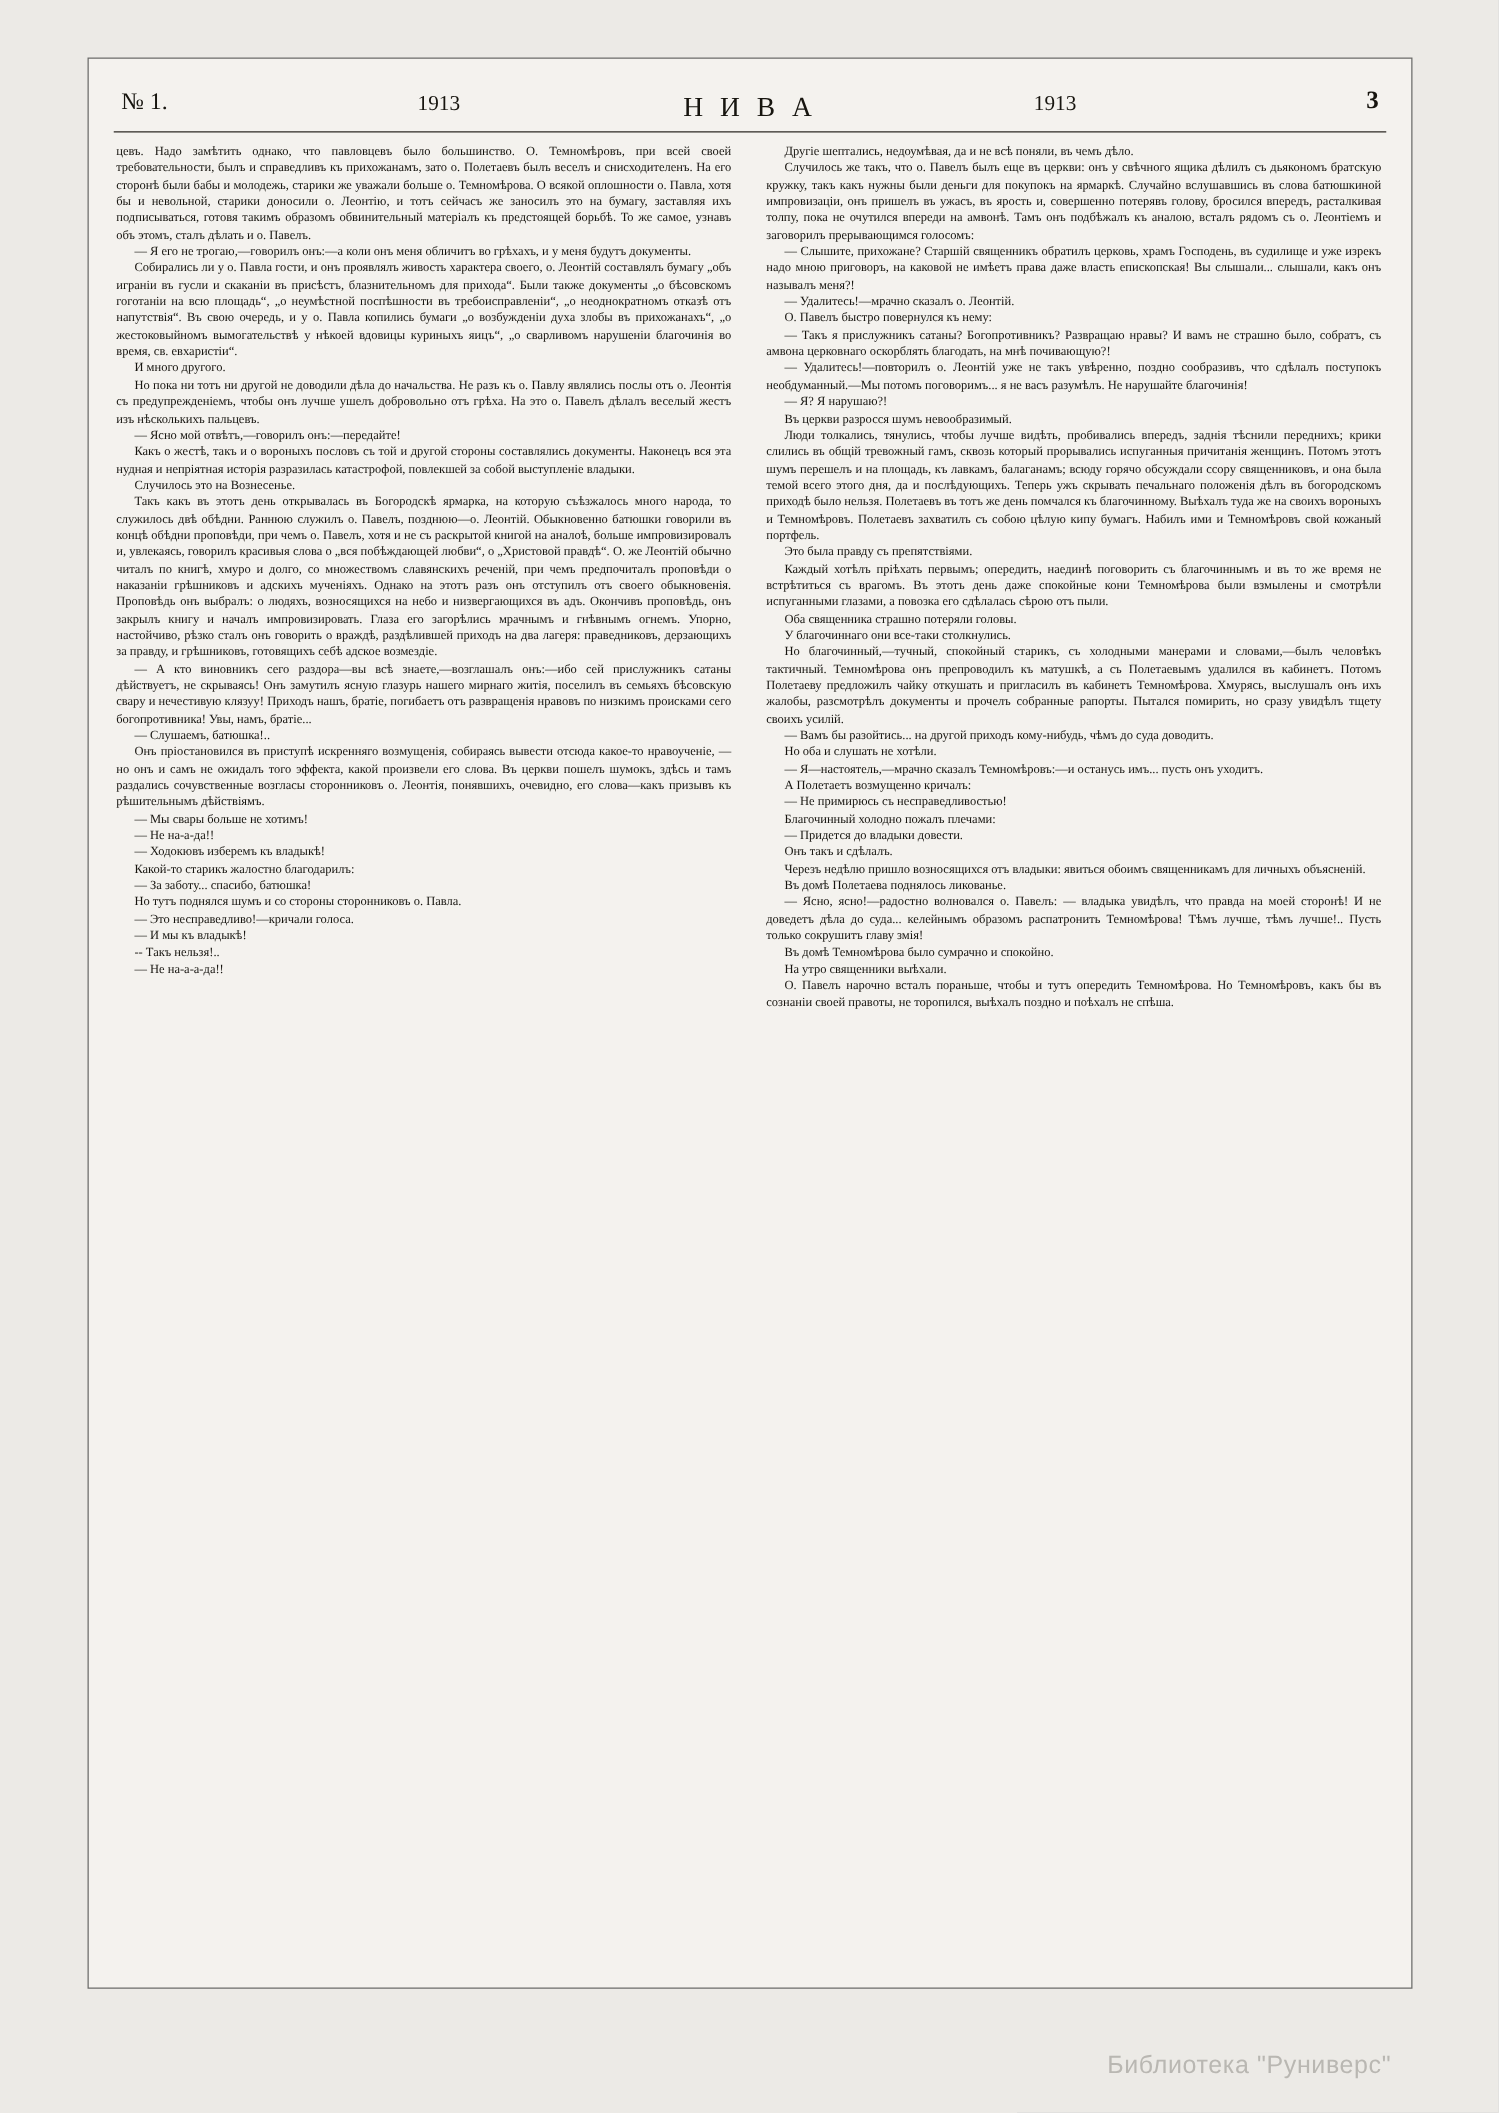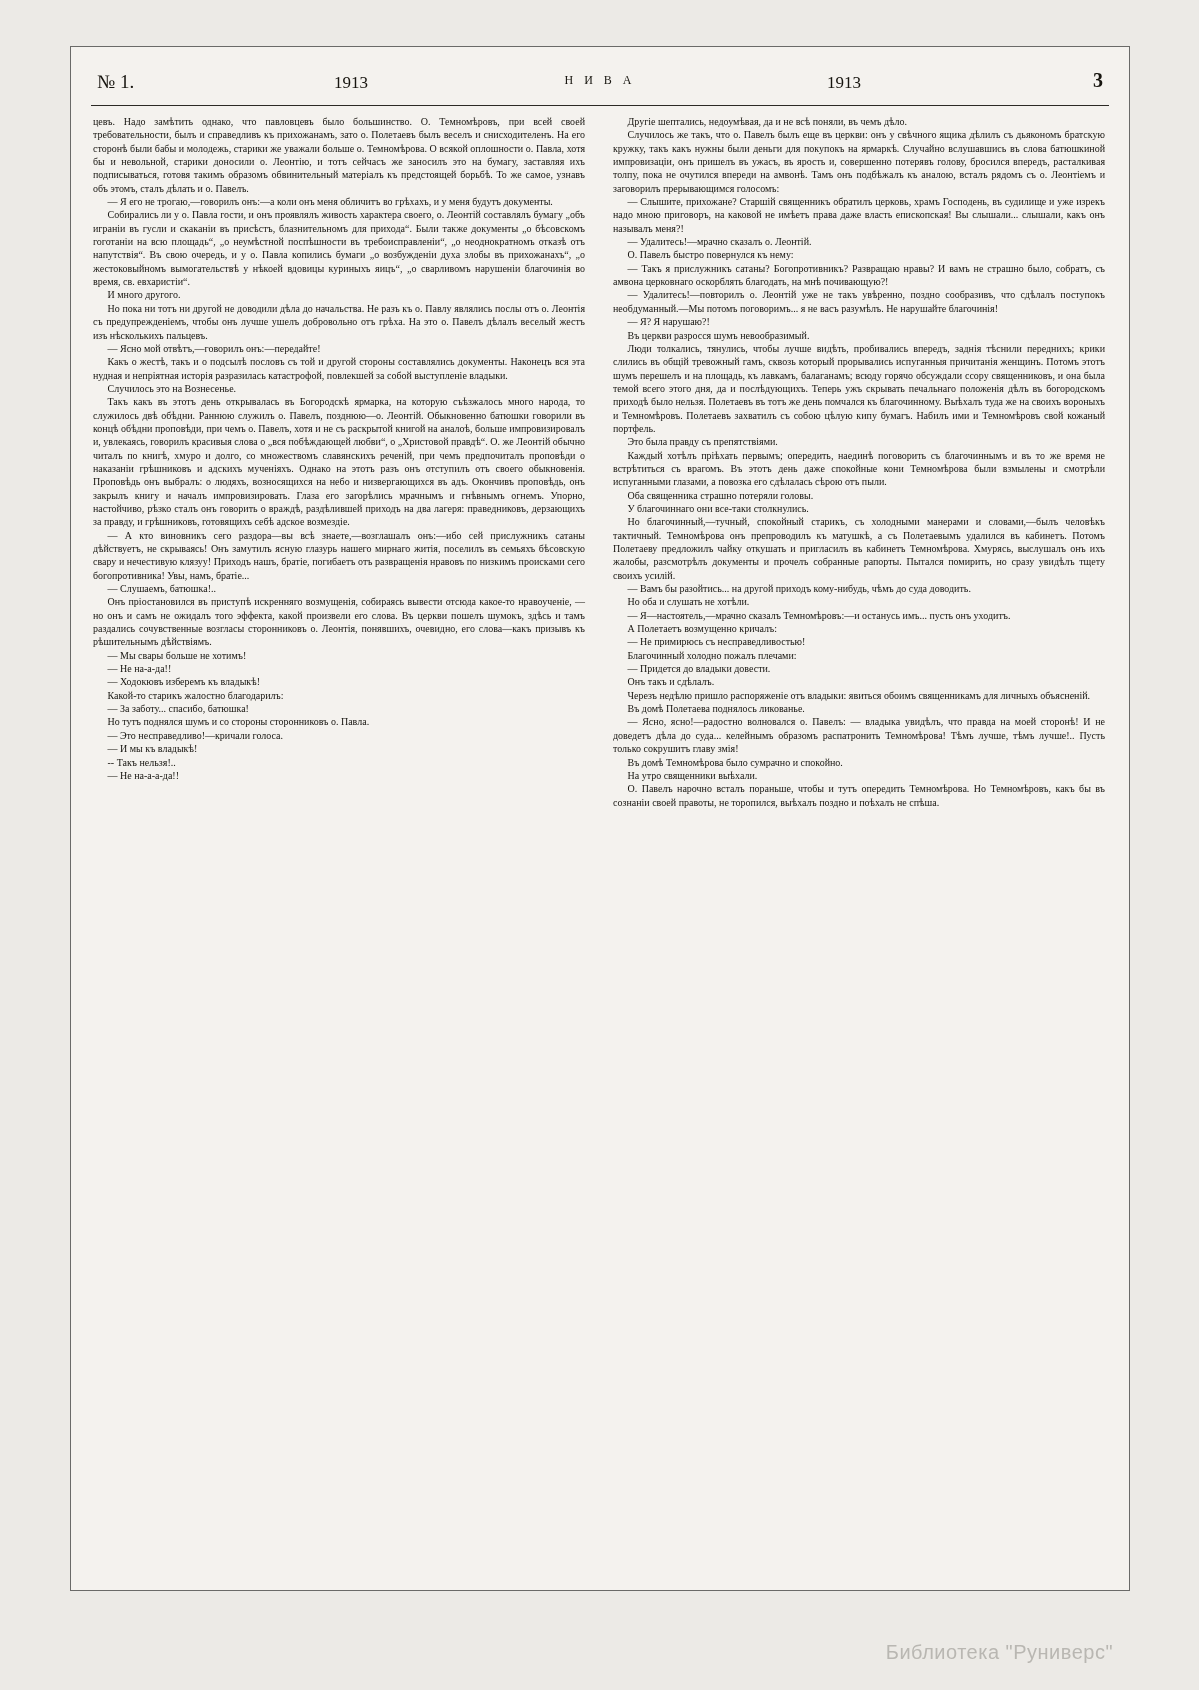--- a/index.html
+++ b/index.html
@@ -53,21 +53,21 @@
     top: 8px;
     font-size: 17px;
   }
   .masthead .title {
     position: absolute;
     left: 0;
     right: 0;
     top: 8px;
     text-align: center;
     letter-spacing: 4px;
-    font-size: 12px;
+    font-size: 22px;
   }
   .masthead .year-right {
     position: absolute;
     right: 250px;
     top: 8px;
     font-size: 17px;
   }
   .masthead .pageno {
     position: absolute;
     right: 8px;
@@ -127,21 +127,21 @@
       <div class="rule"></div>
 
       <div class="columns">
         <div class="col" id="col-left">
             <p class="noindent">цевъ. Надо замѣтить однако, что павловцевъ было большинство. О. Темномѣровъ, при всей своей требовательности, былъ и справедливъ къ прихожанамъ, зато о. Полетаевъ былъ веселъ и снисходителенъ. На его сторонѣ были бабы и молодежь, старики же уважали больше о. Темномѣрова. О всякой оплошности о. Павла, хотя бы и невольной, старики доносили о. Леонтію, и тотъ сейчасъ же заносилъ это на бумагу, заставляя ихъ подписываться, готовя такимъ образомъ обвинительный матеріалъ къ предстоящей борьбѣ. То же самое, узнавъ объ этомъ, сталъ дѣлать и о. Павелъ.</p>
             <p class="">— Я его не трогаю,—говорилъ онъ:—а коли онъ меня обличитъ во грѣхахъ, и у меня будутъ документы.</p>
             <p class="">Собирались ли у о. Павла гости, и онъ проявлялъ живость характера своего, о. Леонтій составлялъ бумагу „объ игранiи въ гусли и скаканіи въ присѣстъ, блазнительномъ для прихода“. Были также документы „о бѣсовскомъ гоготаніи на всю площадь“, „о неумѣстной поспѣшности въ требоисправленіи“, „о неоднократномъ отказѣ отъ напутствія“. Въ свою очередь, и у о. Павла копились бумаги „о возбужденіи духа злобы въ прихожанахъ“, „о жестоковыйномъ вымогательствѣ у нѣкоей вдовицы куриныхъ яицъ“, „о сварливомъ нарушеніи благочинія во время, св. евхаристіи“.</p>
             <p class="">И много другого.</p>
             <p class="">Но пока ни тотъ ни другой не доводили дѣла до начальства. Не разъ къ о. Павлу являлись послы отъ о. Леонтія съ предупрежденіемъ, чтобы онъ лучше ушелъ добровольно отъ грѣха. На это о. Павелъ дѣлалъ веселый жестъ изъ нѣсколькихъ пальцевъ.</p>
             <p class="">— Ясно мой отвѣтъ,—говорилъ онъ:—передайте!</p>
-            <p class="">Какъ о жестѣ, такъ и о подсылѣ пословъ съ той и другой стороны составлялись документы. Наконецъ вся эта нудная и непріятная исторія разразилась катастрофой, повлекшей за собой выступленіе владыки.</p>
+            <p class="">Какъ о жестѣ, такъ и о вороныхъ пословъ съ той и другой стороны составлялись документы. Наконецъ вся эта нудная и непріятная исторія разразилась катастрофой, повлекшей за собой выступленіе владыки.</p>
             <p class="">Случилось это на Вознесенье.</p>
             <p class="">Такъ какъ въ этотъ день открывалась въ Богородскѣ ярмарка, на которую съѣзжалось много народа, то служилось двѣ обѣдни. Раннюю служилъ о. Павелъ, позднюю—о. Леонтій. Обыкновенно батюшки говорили въ концѣ обѣдни проповѣди, при чемъ о. Павелъ, хотя и не съ раскрытой книгой на аналоѣ, больше импровизировалъ и, увлекаясь, говорилъ красивыя слова о „вся побѣждающей любви“, о „Христовой правдѣ“. О. же Леонтій обычно читалъ по книгѣ, хмуро и долго, со множествомъ славянскихъ реченій, при чемъ предпочиталъ проповѣди о наказаніи грѣшниковъ и адскихъ мученіяхъ. Однако на этотъ разъ онъ отступилъ отъ своего обыкновенія. Проповѣдь онъ выбралъ: о людяхъ, возносящихся на небо и низвергающихся въ адъ. Окончивъ проповѣдь, онъ закрылъ книгу и началъ импровизировать. Глаза его загорѣлись мрачнымъ и гнѣвнымъ огнемъ. Упорно, настойчиво, рѣзко сталъ онъ говорить о враждѣ, раздѣлившей приходъ на два лагеря: праведниковъ, дерзающихъ за правду, и грѣшниковъ, готовящихъ себѣ адское возмездіе.</p>
             <p class="">— А кто виновникъ сего раздора—вы всѣ знаете,—возглашалъ онъ:—ибо сей прислужникъ сатаны дѣйствуетъ, не скрываясь! Онъ замутилъ ясную глазурь нашего мирнаго житія, поселилъ въ семьяхъ бѣсовскую свару и нечестивую клязуу! Приходъ нашъ, братіе, погибаетъ отъ развращенія нравовъ по низкимъ происками сего богопротивника! Увы, намъ, братіе...</p>
             <p class="">— Слушаемъ, батюшка!..</p>
             <p class="">Онъ пріостановился въ приступѣ искренняго возмущенія, собираясь вывести отсюда какое-то нравоученіе, — но онъ и самъ не ожидалъ того эффекта, какой произвели его слова. Въ церкви пошелъ шумокъ, здѣсь и тамъ раздались сочувственные возгласы сторонниковъ о. Леонтія, понявшихъ, очевидно, его слова—какъ призывъ къ рѣшительнымъ дѣйствіямъ.</p>
             <p class="">— Мы свары больше не хотимъ!</p>
             <p class="">— Не на-а-да!!</p>
             <p class="">— Ходокювъ изберемъ къ владыкѣ!</p>
             <p class="">Какой-то старикъ жалостно благодарилъ:</p>
             <p class="">— За заботу... спасибо, батюшка!</p>
@@ -168,21 +168,21 @@
             <p class="">У благочиннаго они все-таки столкнулись.</p>
             <p class="">Но благочинный,—тучный, спокойный старикъ, съ холодными манерами и словами,—былъ человѣкъ тактичный. Темномѣрова онъ препроводилъ къ матушкѣ, а съ Полетаевымъ удалился въ кабинетъ. Потомъ Полетаеву предложилъ чайку откушать и пригласилъ въ кабинетъ Темномѣрова. Хмурясь, выслушалъ онъ ихъ жалобы, разсмотрѣлъ документы и прочелъ собранные рапорты. Пытался помирить, но сразу увидѣлъ тщету своихъ усилій.</p>
             <p class="">— Вамъ бы разойтись... на другой приходъ кому-нибудь, чѣмъ до суда доводить.</p>
             <p class="">Но оба и слушать не хотѣли.</p>
             <p class="">— Я—настоятель,—мрачно сказалъ Темномѣровъ:—и останусь имъ... пусть онъ уходитъ.</p>
             <p class="">А Полетаетъ возмущенно кричалъ:</p>
             <p class="">— Не примирюсь съ несправедливостью!</p>
             <p class="">Благочинный холодно пожалъ плечами:</p>
             <p class="">— Придется до владыки довести.</p>
             <p class="">Онъ такъ и сдѣлалъ.</p>
-            <p class="">Черезъ недѣлю пришло распоряженіе отъ владыки: явиться обоимъ священникамъ для личныхъ объясненій.</p>
+            <p class="">Черезъ недѣлю пришло возносящихся отъ владыки: явиться обоимъ священникамъ для личныхъ объясненій.</p>
             <p class="">Въ домѣ Полетаева поднялось ликованье.</p>
             <p class="">— Ясно, ясно!—радостно волновался о. Павелъ: — владыка увидѣлъ, что правда на моей сторонѣ! И не доведетъ дѣла до суда... келейнымъ образомъ распатронить Темномѣрова! Тѣмъ лучше, тѣмъ лучше!.. Пусть только сокрушитъ главу змія!</p>
             <p class="">Въ домѣ Темномѣрова было сумрачно и спокойно.</p>
             <p class="">На утро священники выѣхали.</p>
             <p class="">О. Павелъ нарочно всталъ пораньше, чтобы и тутъ опередить Темномѣрова. Но Темномѣровъ, какъ бы въ сознаніи своей правоты, не торопился, выѣхалъ поздно и поѣхалъ не спѣша.</p>
           </div>
       </div>
 
     </div>
   </div>

